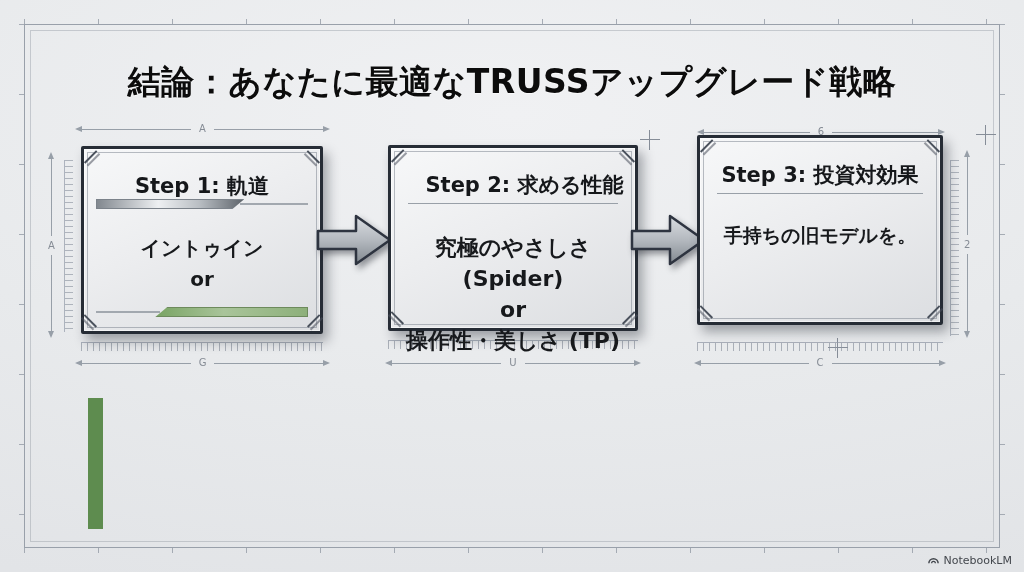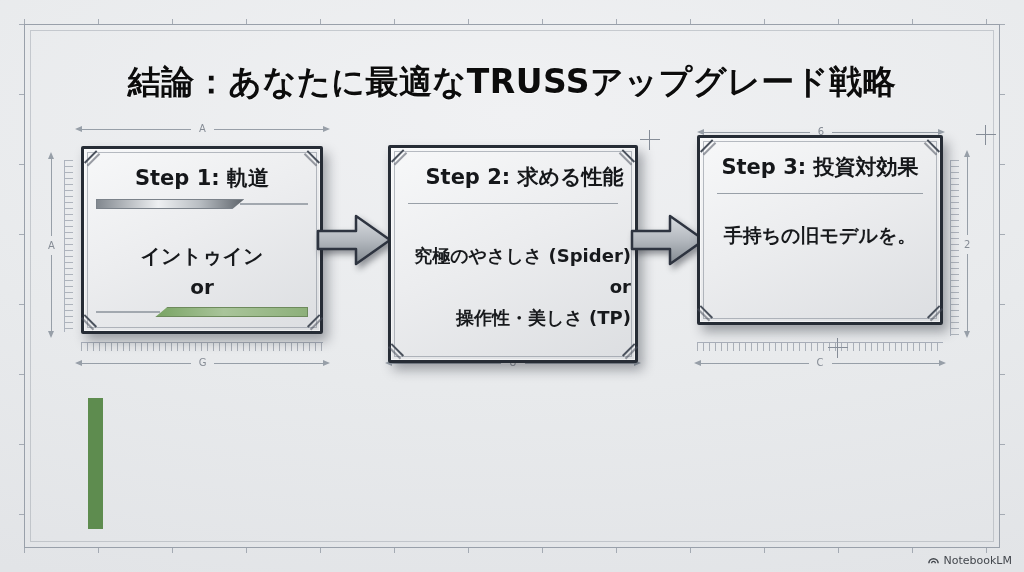--- a/index.html
+++ b/index.html
@@ -37,45 +37,45 @@
     border:3px solid var(--box-border,#262c35);
     border-radius:2px;
     box-shadow:5px 7px 12px rgba(35,40,50,.38), inset 0 0 0 1px rgba(255,255,255,.55);
   }
   .step::before{content:"";position:absolute;inset:3px;border:1px solid rgba(118,126,138,.5);pointer-events:none;}
   .step .cx{position:absolute;width:17px;height:1.5px;background:#4a515c;box-shadow:0 4px 0 rgba(74,81,92,.55);}
   .cx.tl{top:7px;left:-2px;transform:rotate(-45deg);}
   .cx.tr{top:7px;right:-2px;transform:rotate(45deg);}
   .cx.bl{bottom:10px;left:-2px;transform:rotate(45deg);}
   .cx.br{bottom:10px;right:-2px;transform:rotate(-45deg);}
-  .step-header{margin-top:15px;text-align:center;font-size:21px;font-weight:bold;color:#15171a;}
+  .step-header{margin-top:23px;text-align:center;font-size:21px;font-weight:bold;color:#15171a;}
   .divider-line{position:absolute;left:7%;right:7%;top:55px;height:1px;background:#99a0a8;}
   
   .hud{position:absolute;left:5%;right:5%;top:50px;height:11px;}
   .hud .bar{
     position:absolute;left:0;top:0;height:10px;width:70%;
     background:linear-gradient(90deg,#82888f 0%,#eef0f2 42%,#b9bec3 70%,#60666d 100%);
     border:1px solid #7b828a;
     clip-path:polygon(0 0,100% 0,calc(100% - 12px) 100%,0 100%);
   }
   .hud .line{position:absolute;left:68%;right:0;top:4px;height:2px;background:#a2a8af;}
   
   .hud-green{position:absolute;left:5%;right:5%;bottom:13px;height:11px;}
   .hud-green .line{position:absolute;left:0;width:30%;top:4px;height:2px;background:#a2a8af;}
   .hud-green .bar{
     position:absolute;right:0;top:0;height:10px;width:72%;
     background:linear-gradient(90deg,#79a463 0%,#a9c49a 45%,#8db07a 100%);
     border:1px solid #6d8a5c;
     clip-path:polygon(12px 0,100% 0,100% 100%,0 100%);
   }
-  .step-body{position:absolute;left:4px;right:4px;top:92px;text-align:center;
+  .step-body{position:absolute;left:4px;right:4px;top:84px;text-align:center;
     font-weight:bold;color:#17191c;}
   .step-body .ln{display:block;}
   .body-1 .ln{font-size:20px;line-height:31px;}
-  .body-2 .ln{font-size:18px;line-height:31px;text-align:right;}
+  .body-2 .ln{font-size:22px;line-height:31px;}
   .body-3 .ln{font-size:19px;line-height:30px;}
   .body-3{top:82px;}
 
   
   .arrow{position:absolute;width:76px;height:58px;filter:drop-shadow(3px 4px 3px rgba(30,35,45,.45));}
 
   
   .ruler{position:absolute;height:9px;border-top:1px solid #949caa;
     background:repeating-linear-gradient(90deg,rgba(140,148,160,.9) 0 1px,transparent 1px 6px);opacity:.75;}
   .dim{position:absolute;display:flex;align-items:center;color:#7b828c;font-size:10px;opacity:.9;}
@@ -203,21 +203,21 @@
     <defs>
       <linearGradient id="ag1" x1="0" y1="0" x2="0" y2="1">
         <stop offset="0" stop-color="#d9dde1"></stop>
           <stop offset="0.5" stop-color="#b4b9bf"></stop>
           <stop offset="1" stop-color="#81888f"></stop>
       </linearGradient>
     </defs>
     <polygon points="2,19 40,19 40,4 74,28 40,52 40,37 2,37" fill="url(#ag1)" stroke="#2e3440" stroke-width="2.5" stroke-linejoin="round"></polygon>
   </svg>
 
-  <div class="step" style="left:388px;top:145px;width:250px;height:218px;padding-left:23px;">
+  <div class="step" style="left:388px;top:145px;width:250px;height:186px;padding-left:23px;">
     <span class="cx tl"></span>
     <span class="cx tr"></span>
     <span class="cx bl"></span>
     <span class="cx br"></span>
     <div class="step-header">Step 2: 求める性能</div>
     <div class="divider-line"></div>
     <div class="step-body body-2">
       <span class="ln">究極のやさしさ (Spider)</span>
       <span class="ln">or</span>
       <span class="ln">操作性・美しさ (TP)</span>

